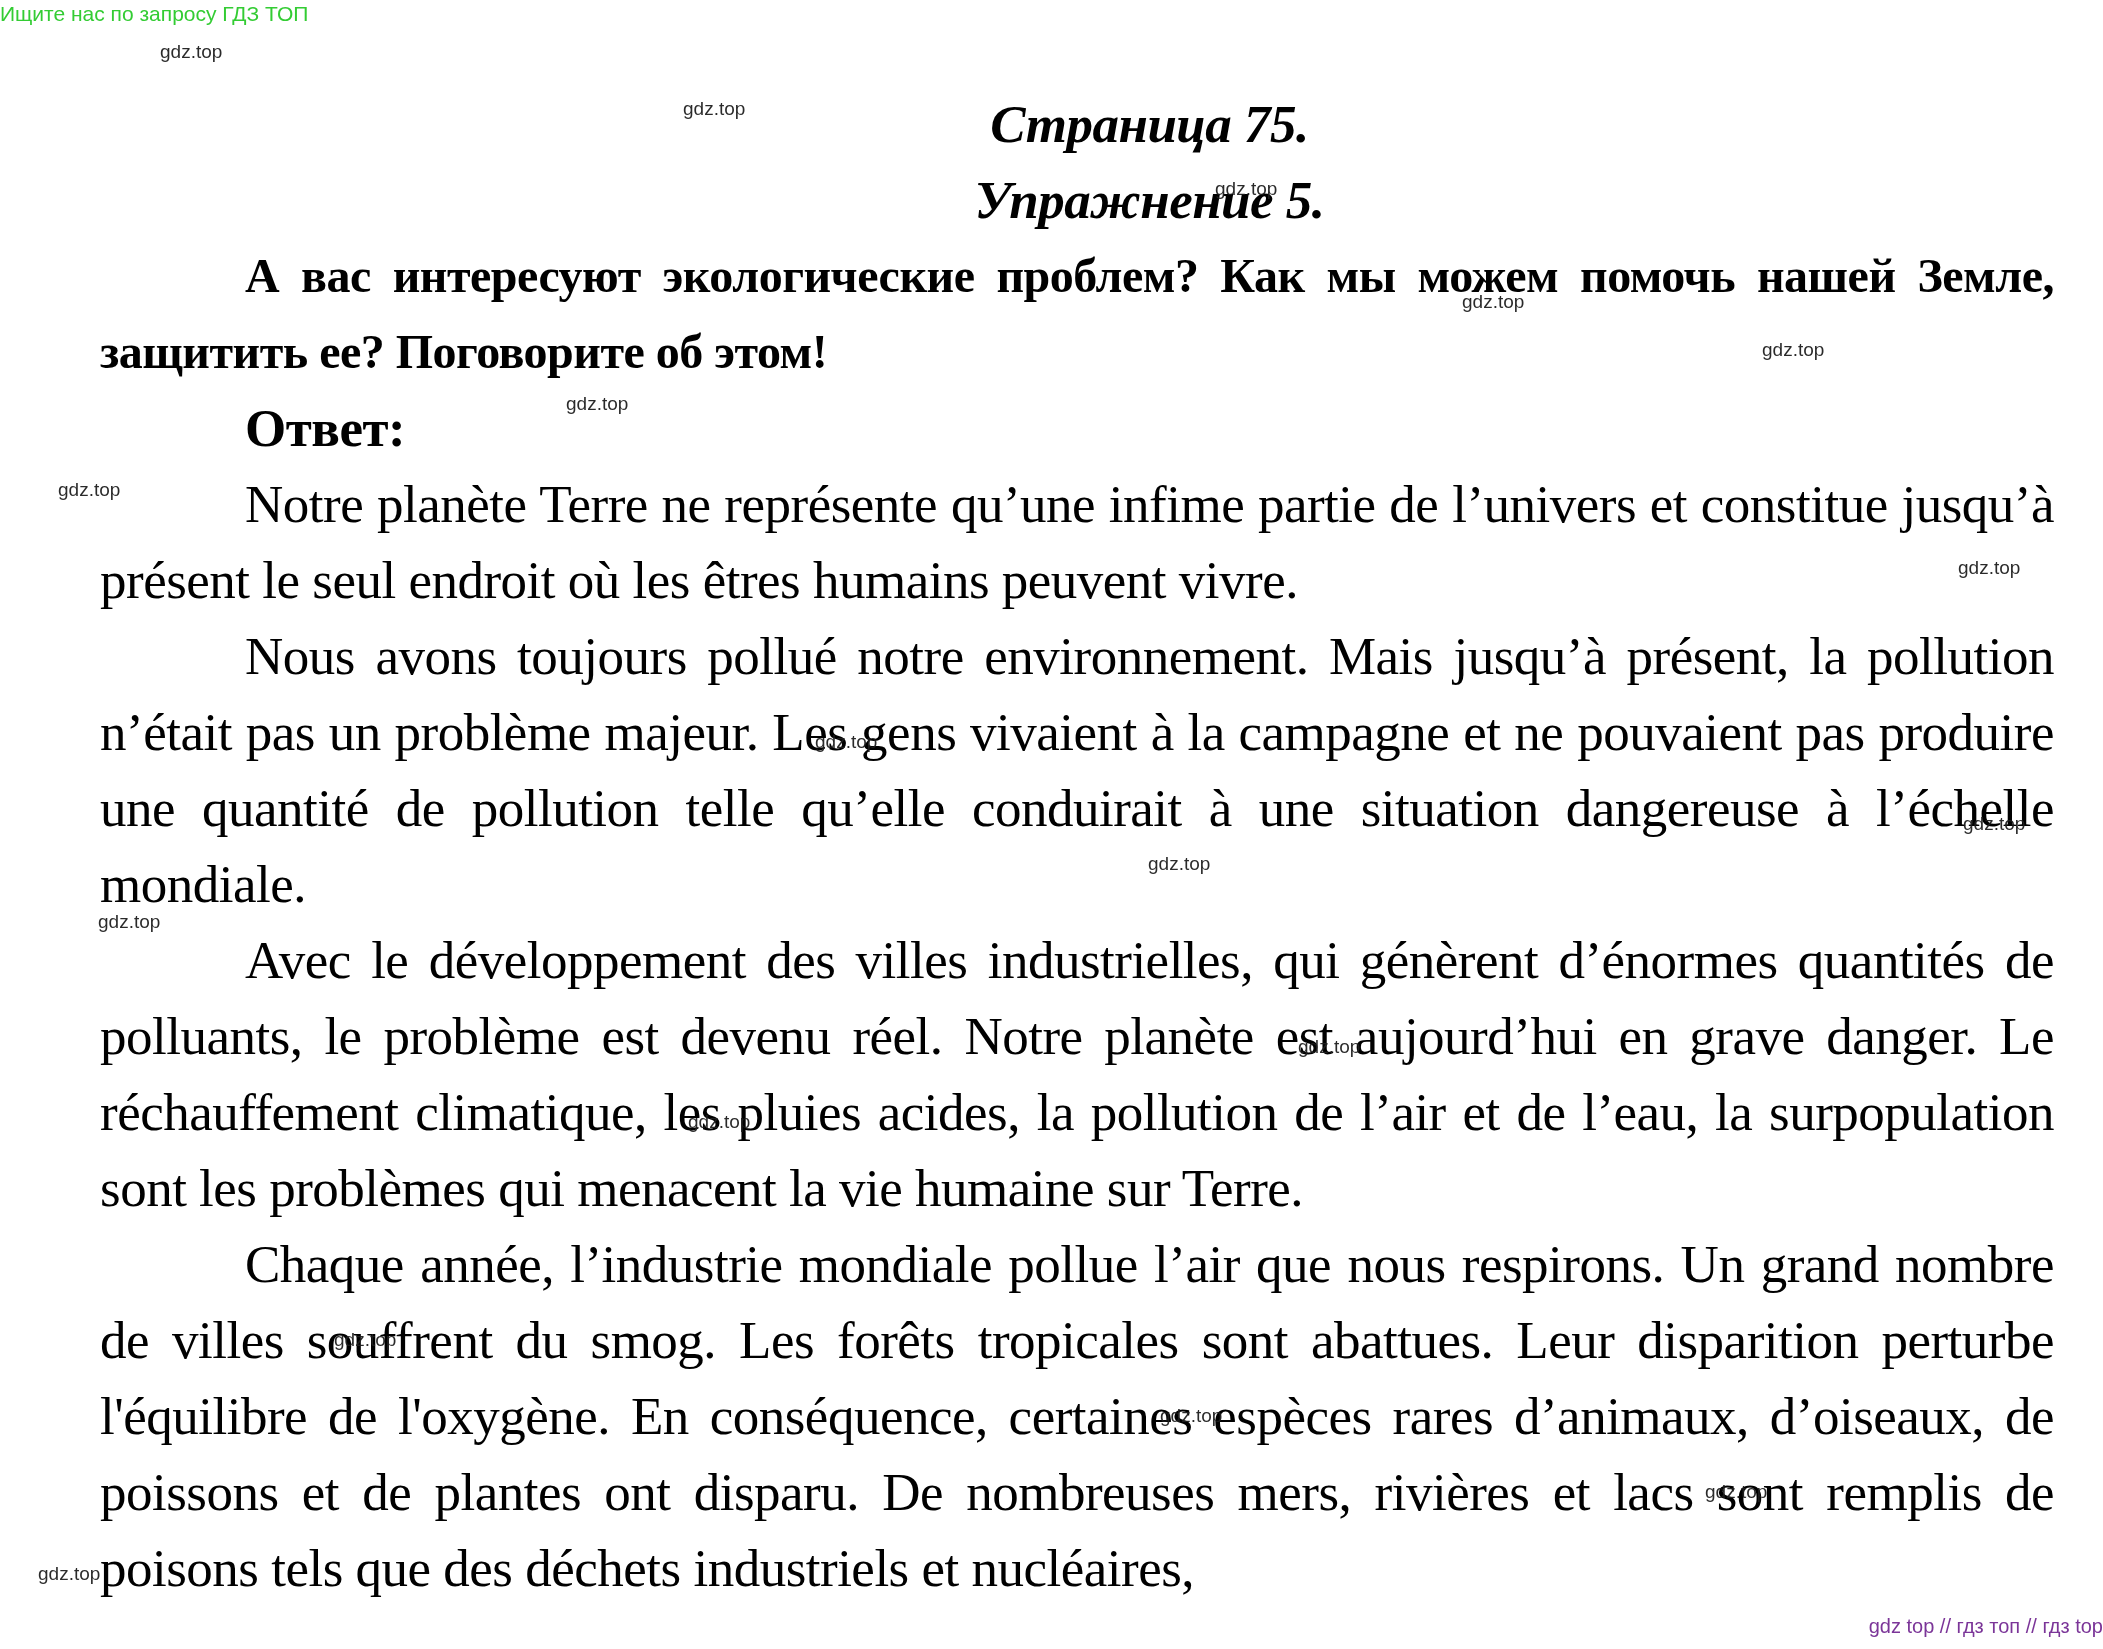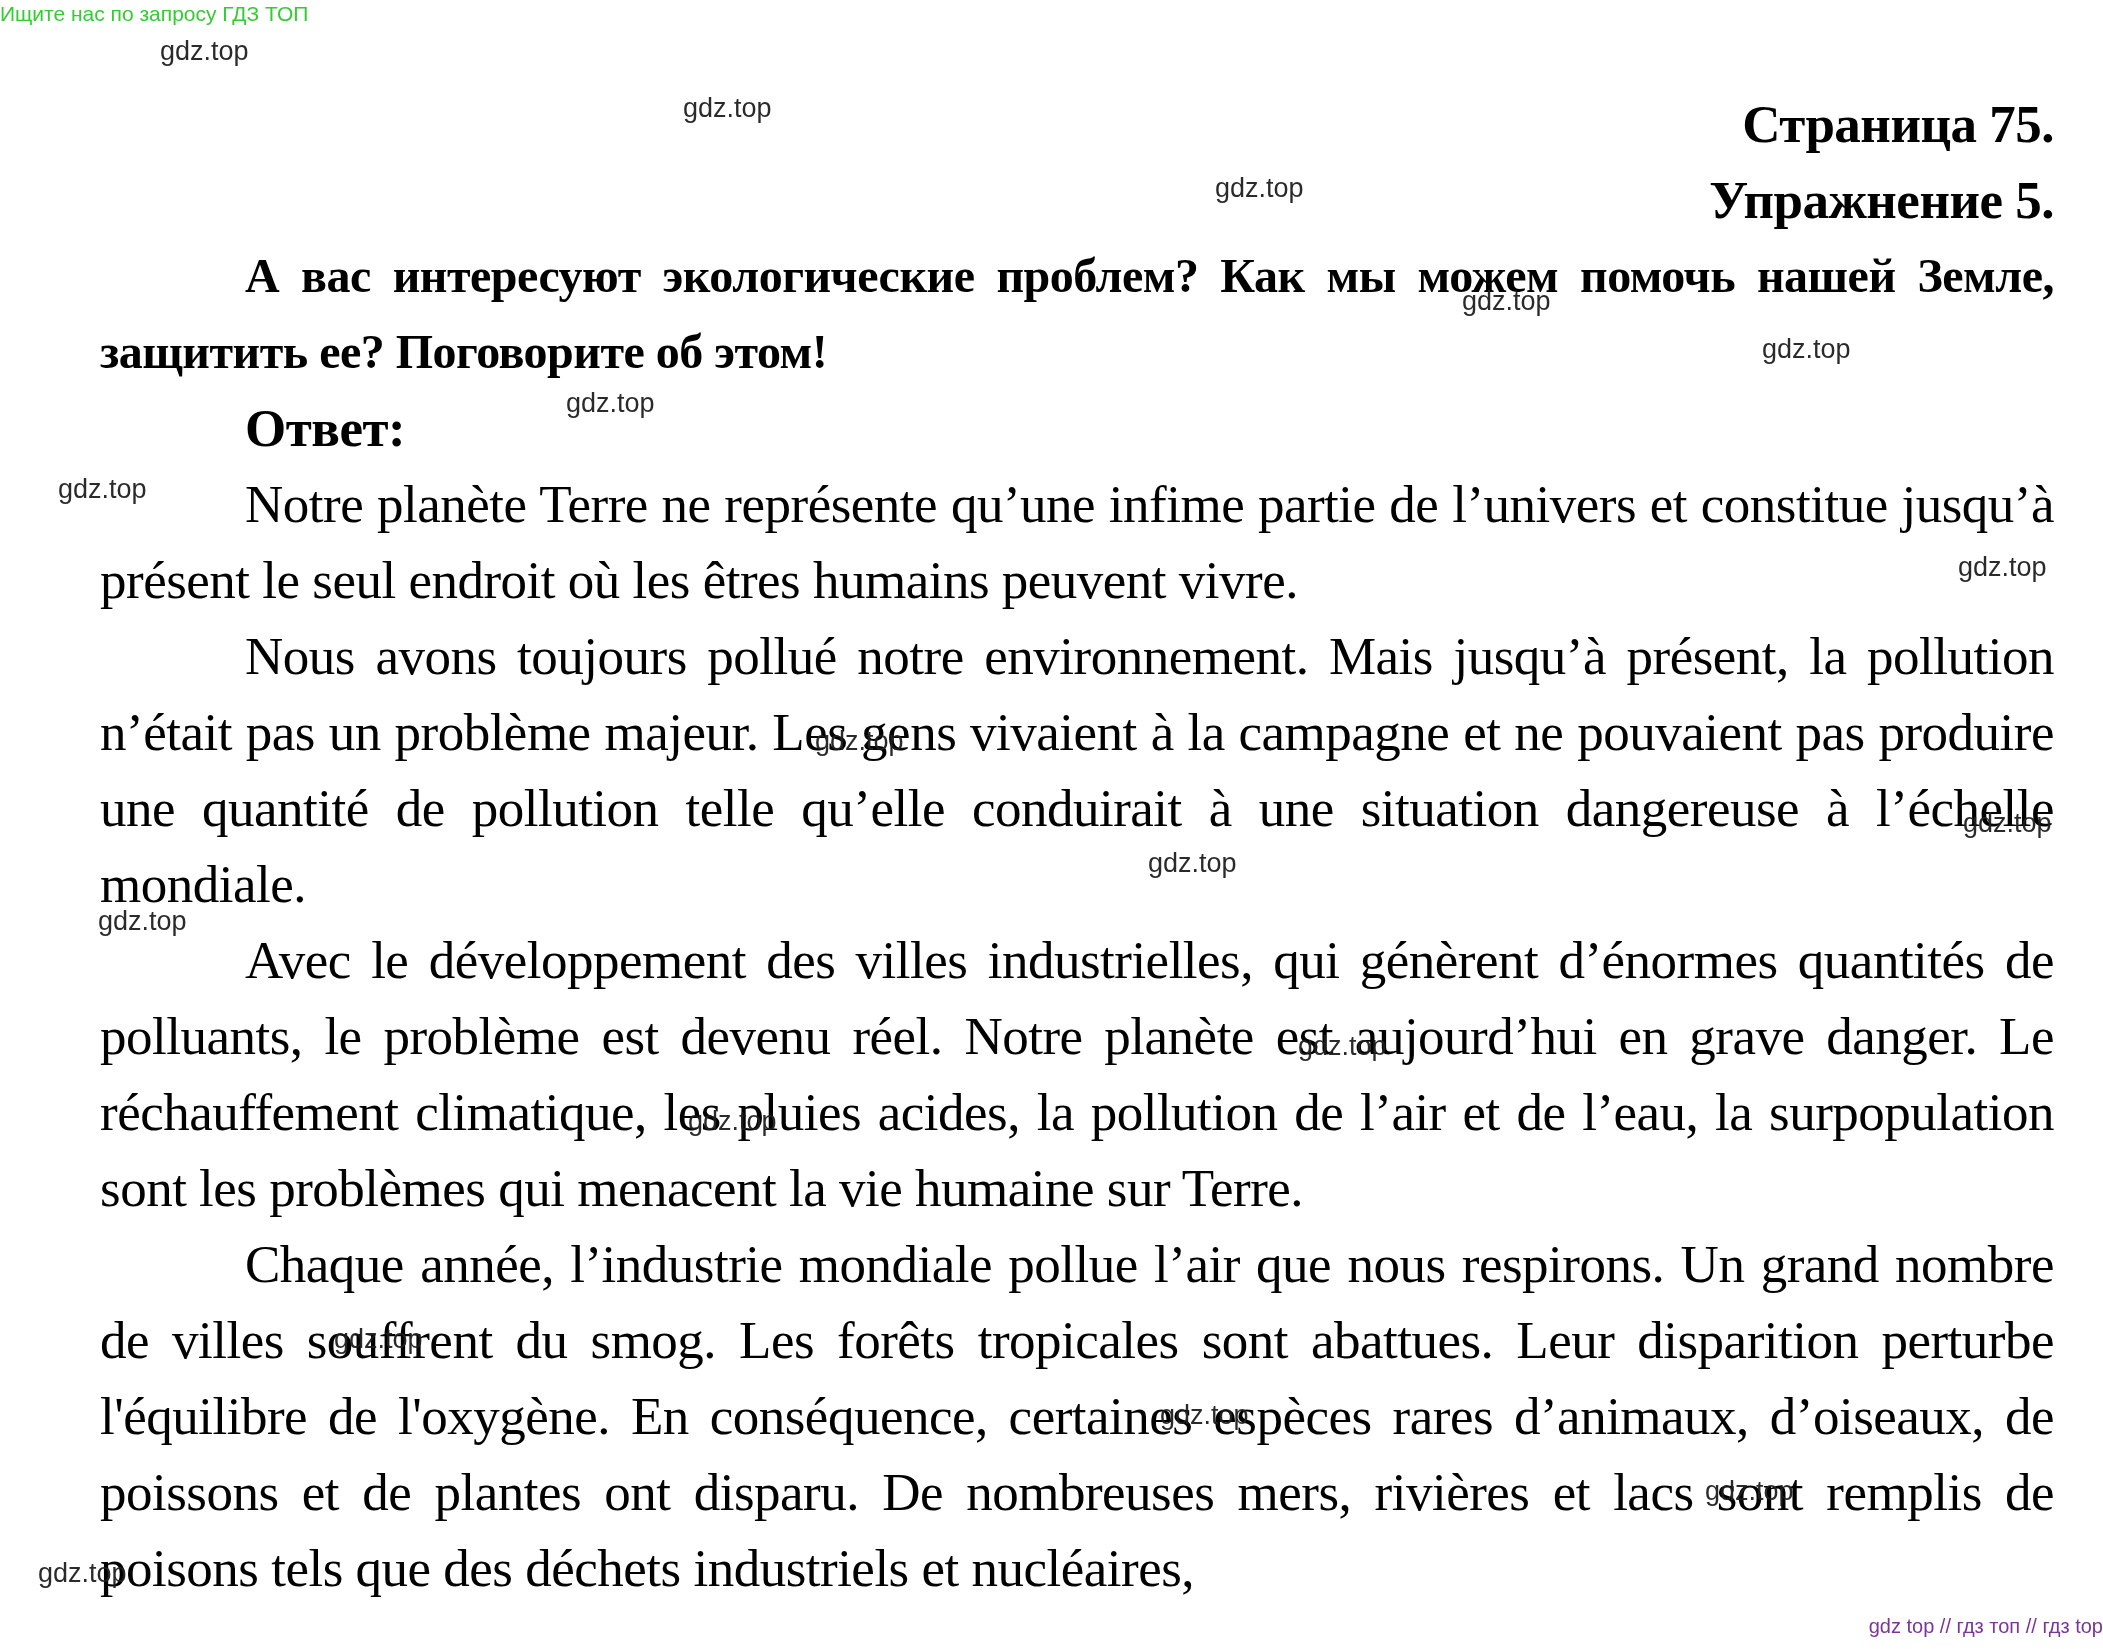--- a/index.html
+++ b/index.html
@@ -31,35 +31,36 @@
     line-height: 76px;
     letter-spacing: -0.5px;
     text-align: justify;
   }
   .content > * {
     margin: 0;
     text-indent: 145px;
   }
   .heading {
     font-weight: bold;
-    text-align: right;
+    text-align: center;
+    font-style: italic;
   }
   .question {
     font-weight: bold;
     font-size: 48px;
   }
   .answer-label {
     font-weight: bold;
     text-align: left;
   }
   .wm-layer { position: absolute; left: 0; top: 0; width: 100%; height: 100%; pointer-events: none; }
   .wm {
     position: absolute;
     font-family: "Liberation Sans", "DejaVu Sans", sans-serif;
-    font-size: 27px;
+    font-size: 19px;
     line-height: 27px;
     color: #1f1f1f;
     opacity: 0.95;
     white-space: nowrap;
   }
   .footer {
     position: absolute;
     top: 1615px;
     left: 0;
     width: 100%;

